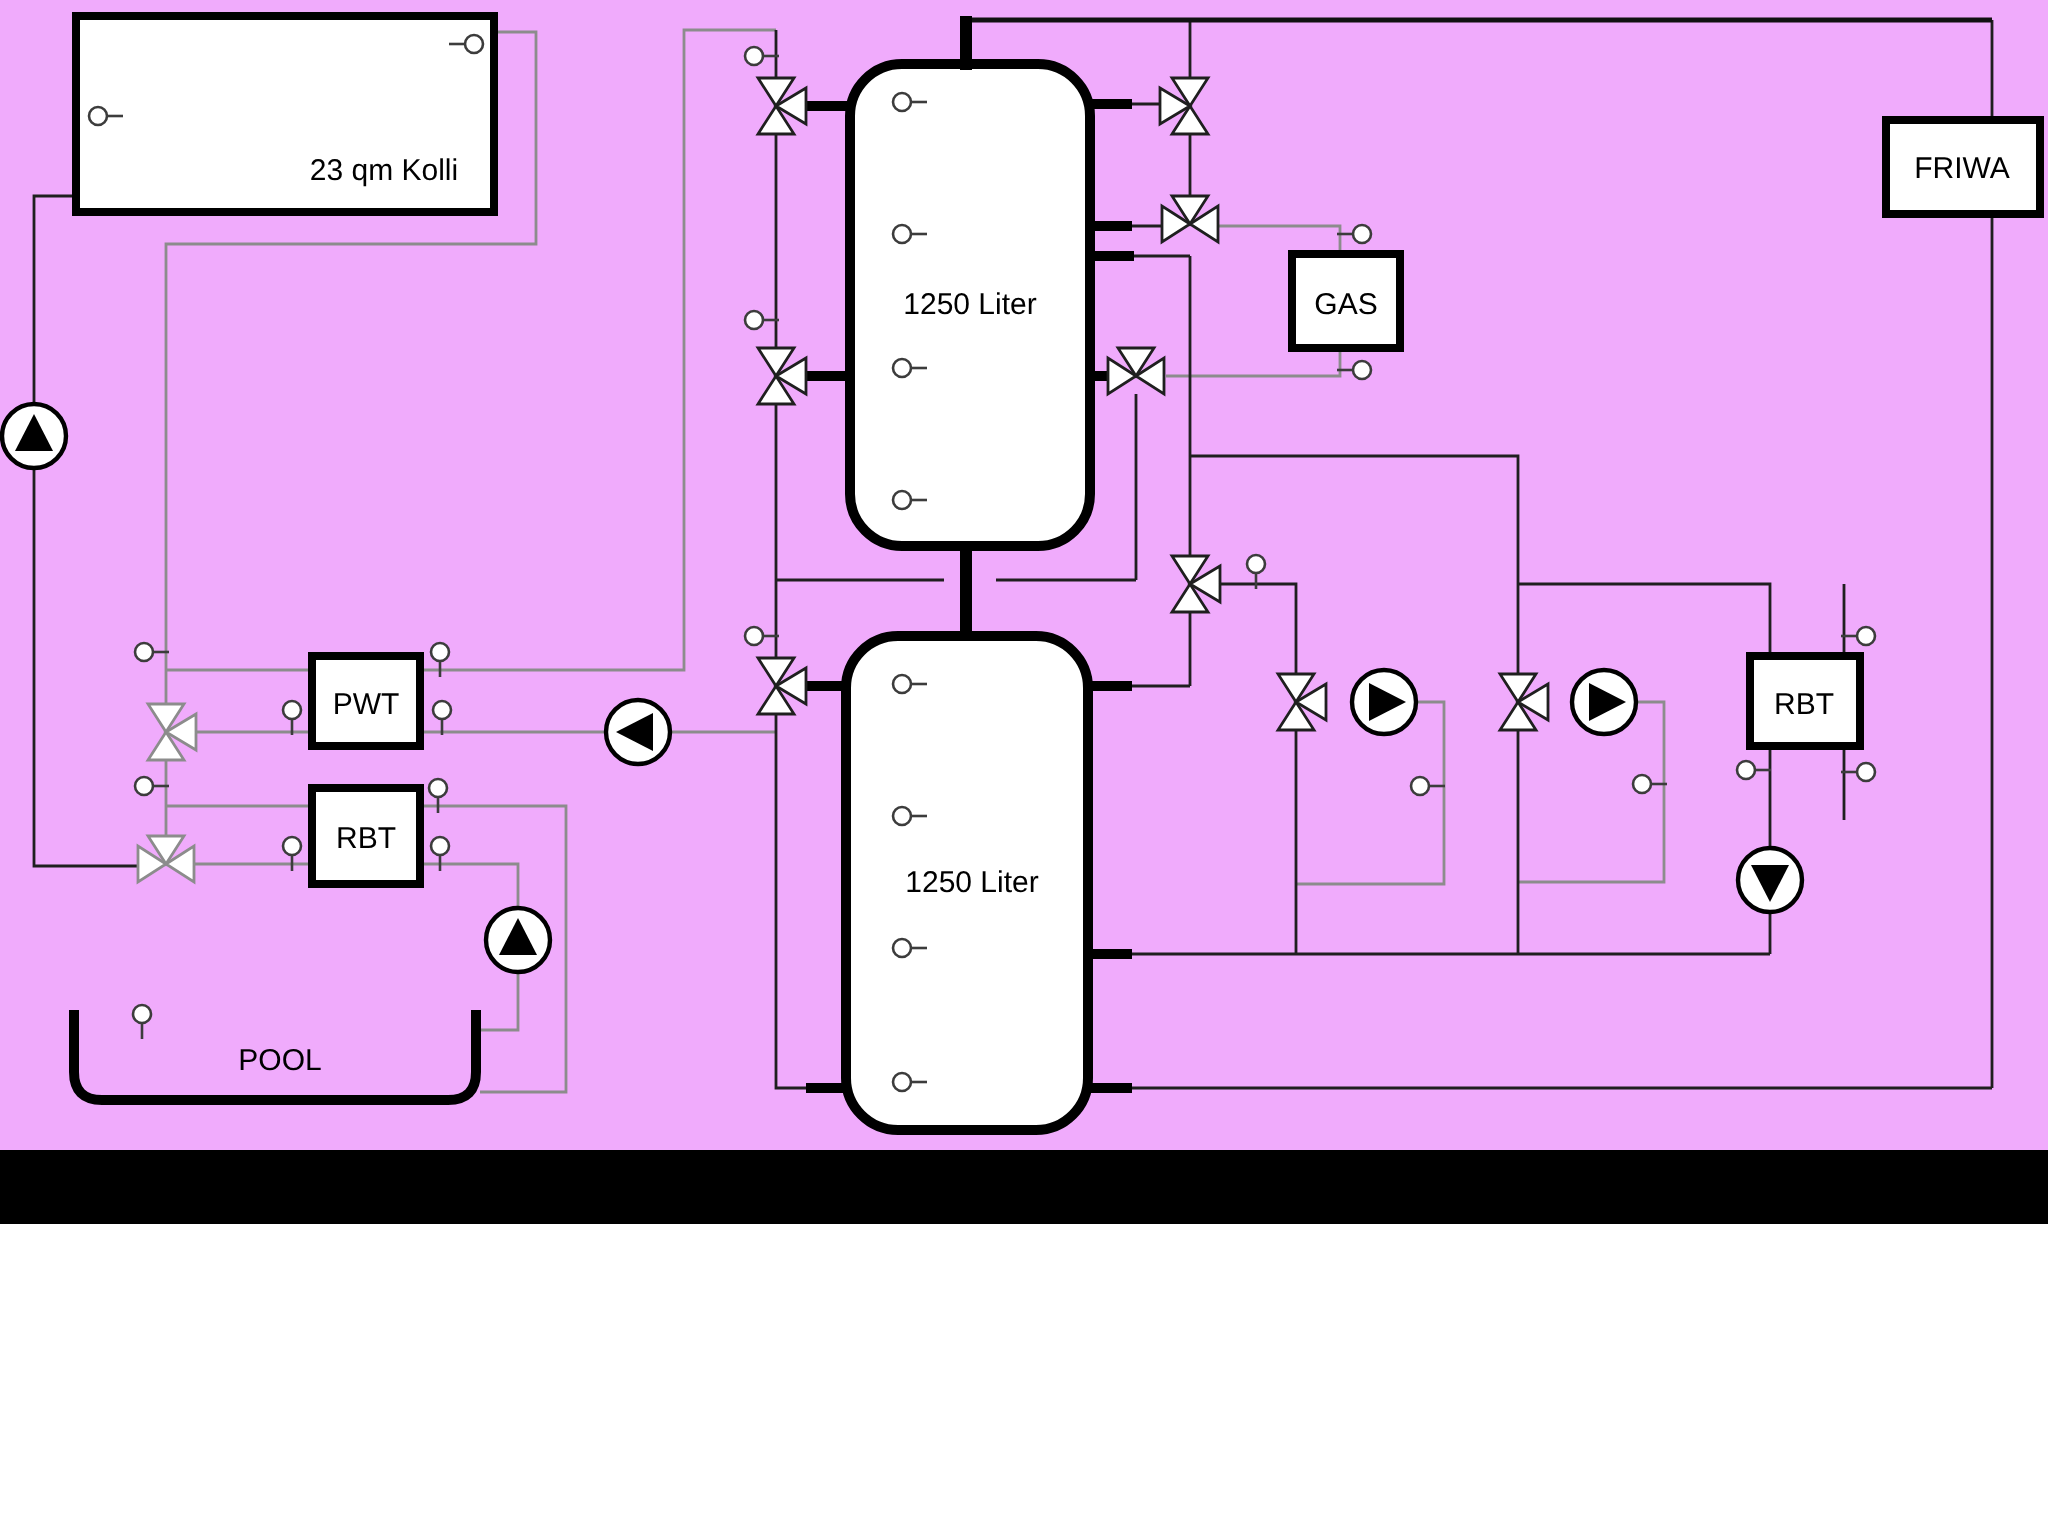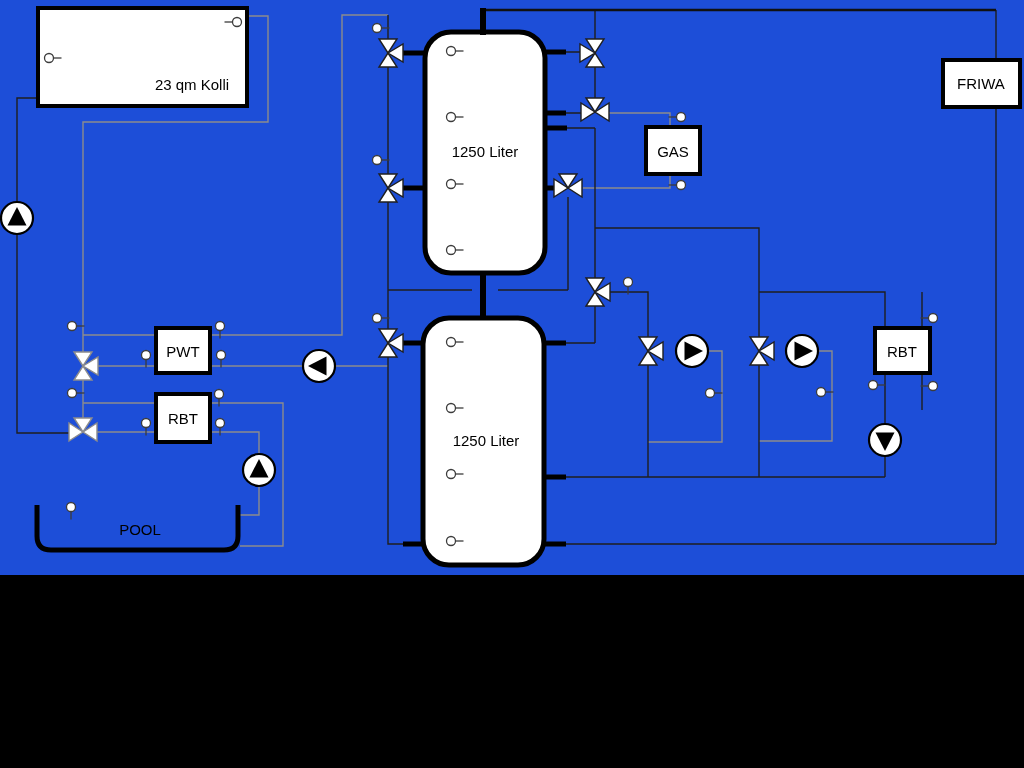--- a/index.html
+++ b/index.html
@@ -1,16 +1,16 @@
 <!DOCTYPE html>
 <html><head>
 <meta charset="utf-8">
 <style>
   html,body{margin:0;padding:0;background:#fff;}
-  .stage{position:relative;width:1024px;height:768px;background:#1d4ed8;overflow:hidden;text-decoration:underline;}
+  .stage{position:relative;width:1024px;height:612px;background:#f0abfc;overflow:hidden;text-decoration:underline;}
   .lbl{font-family:"Liberation Sans",sans-serif;font-size:15px;fill:#000;}
   svg{display:block;}
 </style>
 </head>
 <body>
 
 <div class="stage">
 <svg width="1024" height="768" viewBox="0 0 1024 768">
   <defs>
     <g id="valve-vr">

